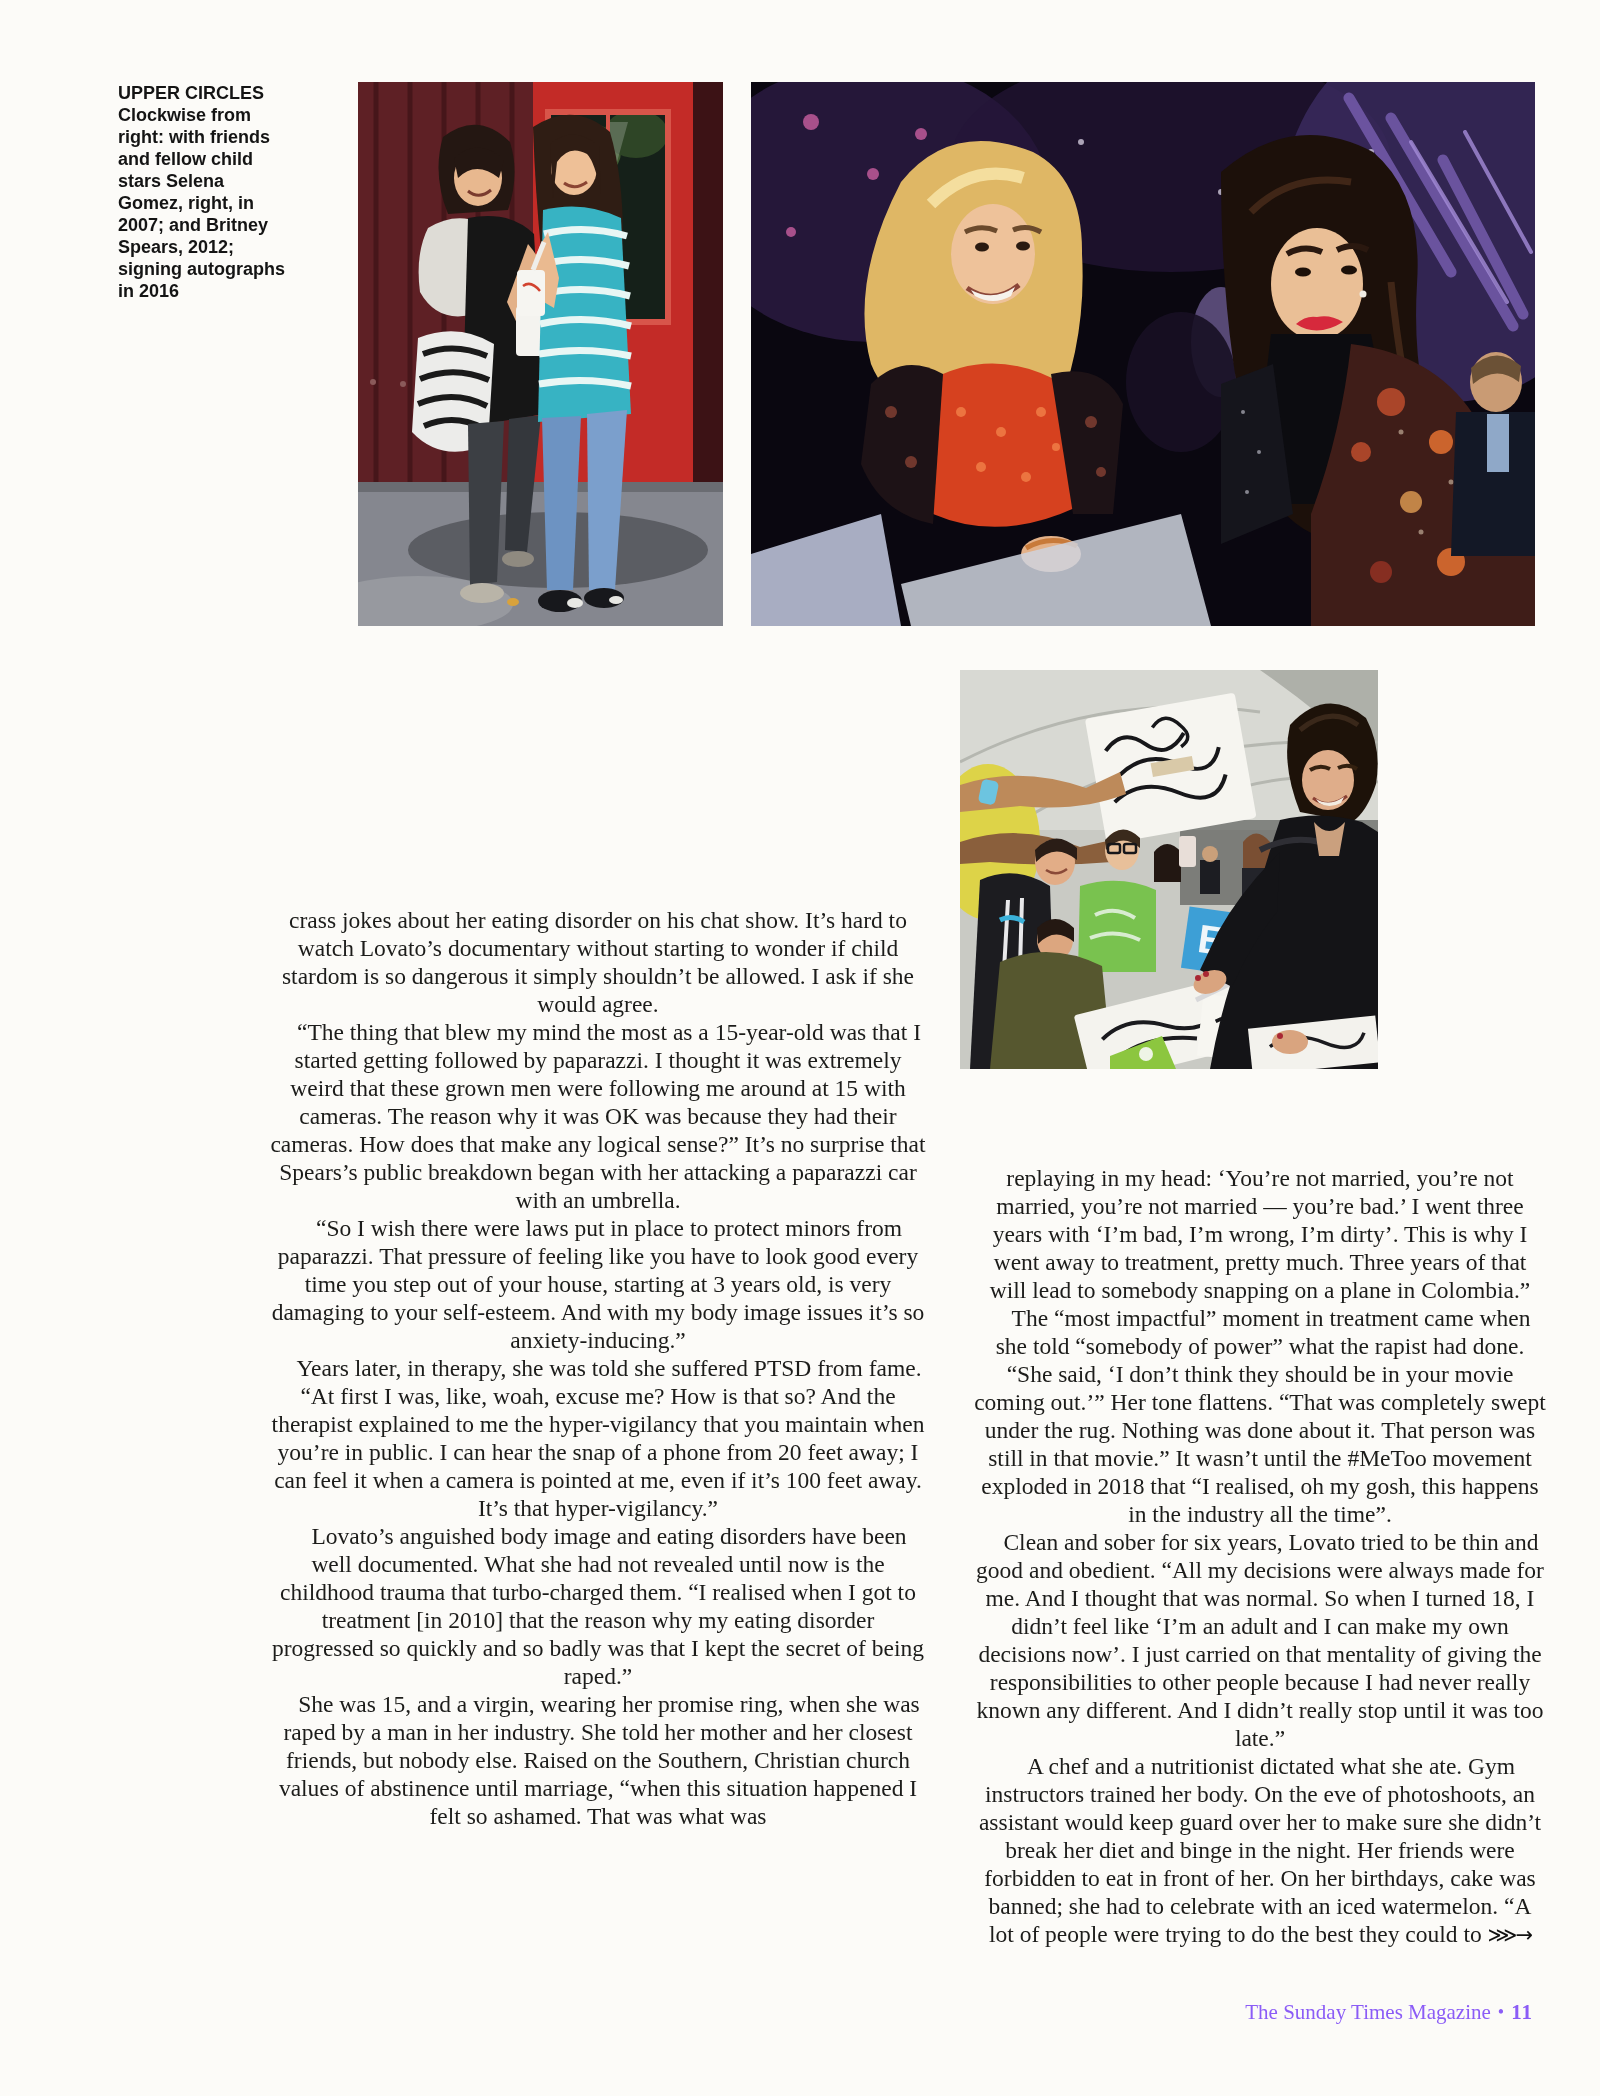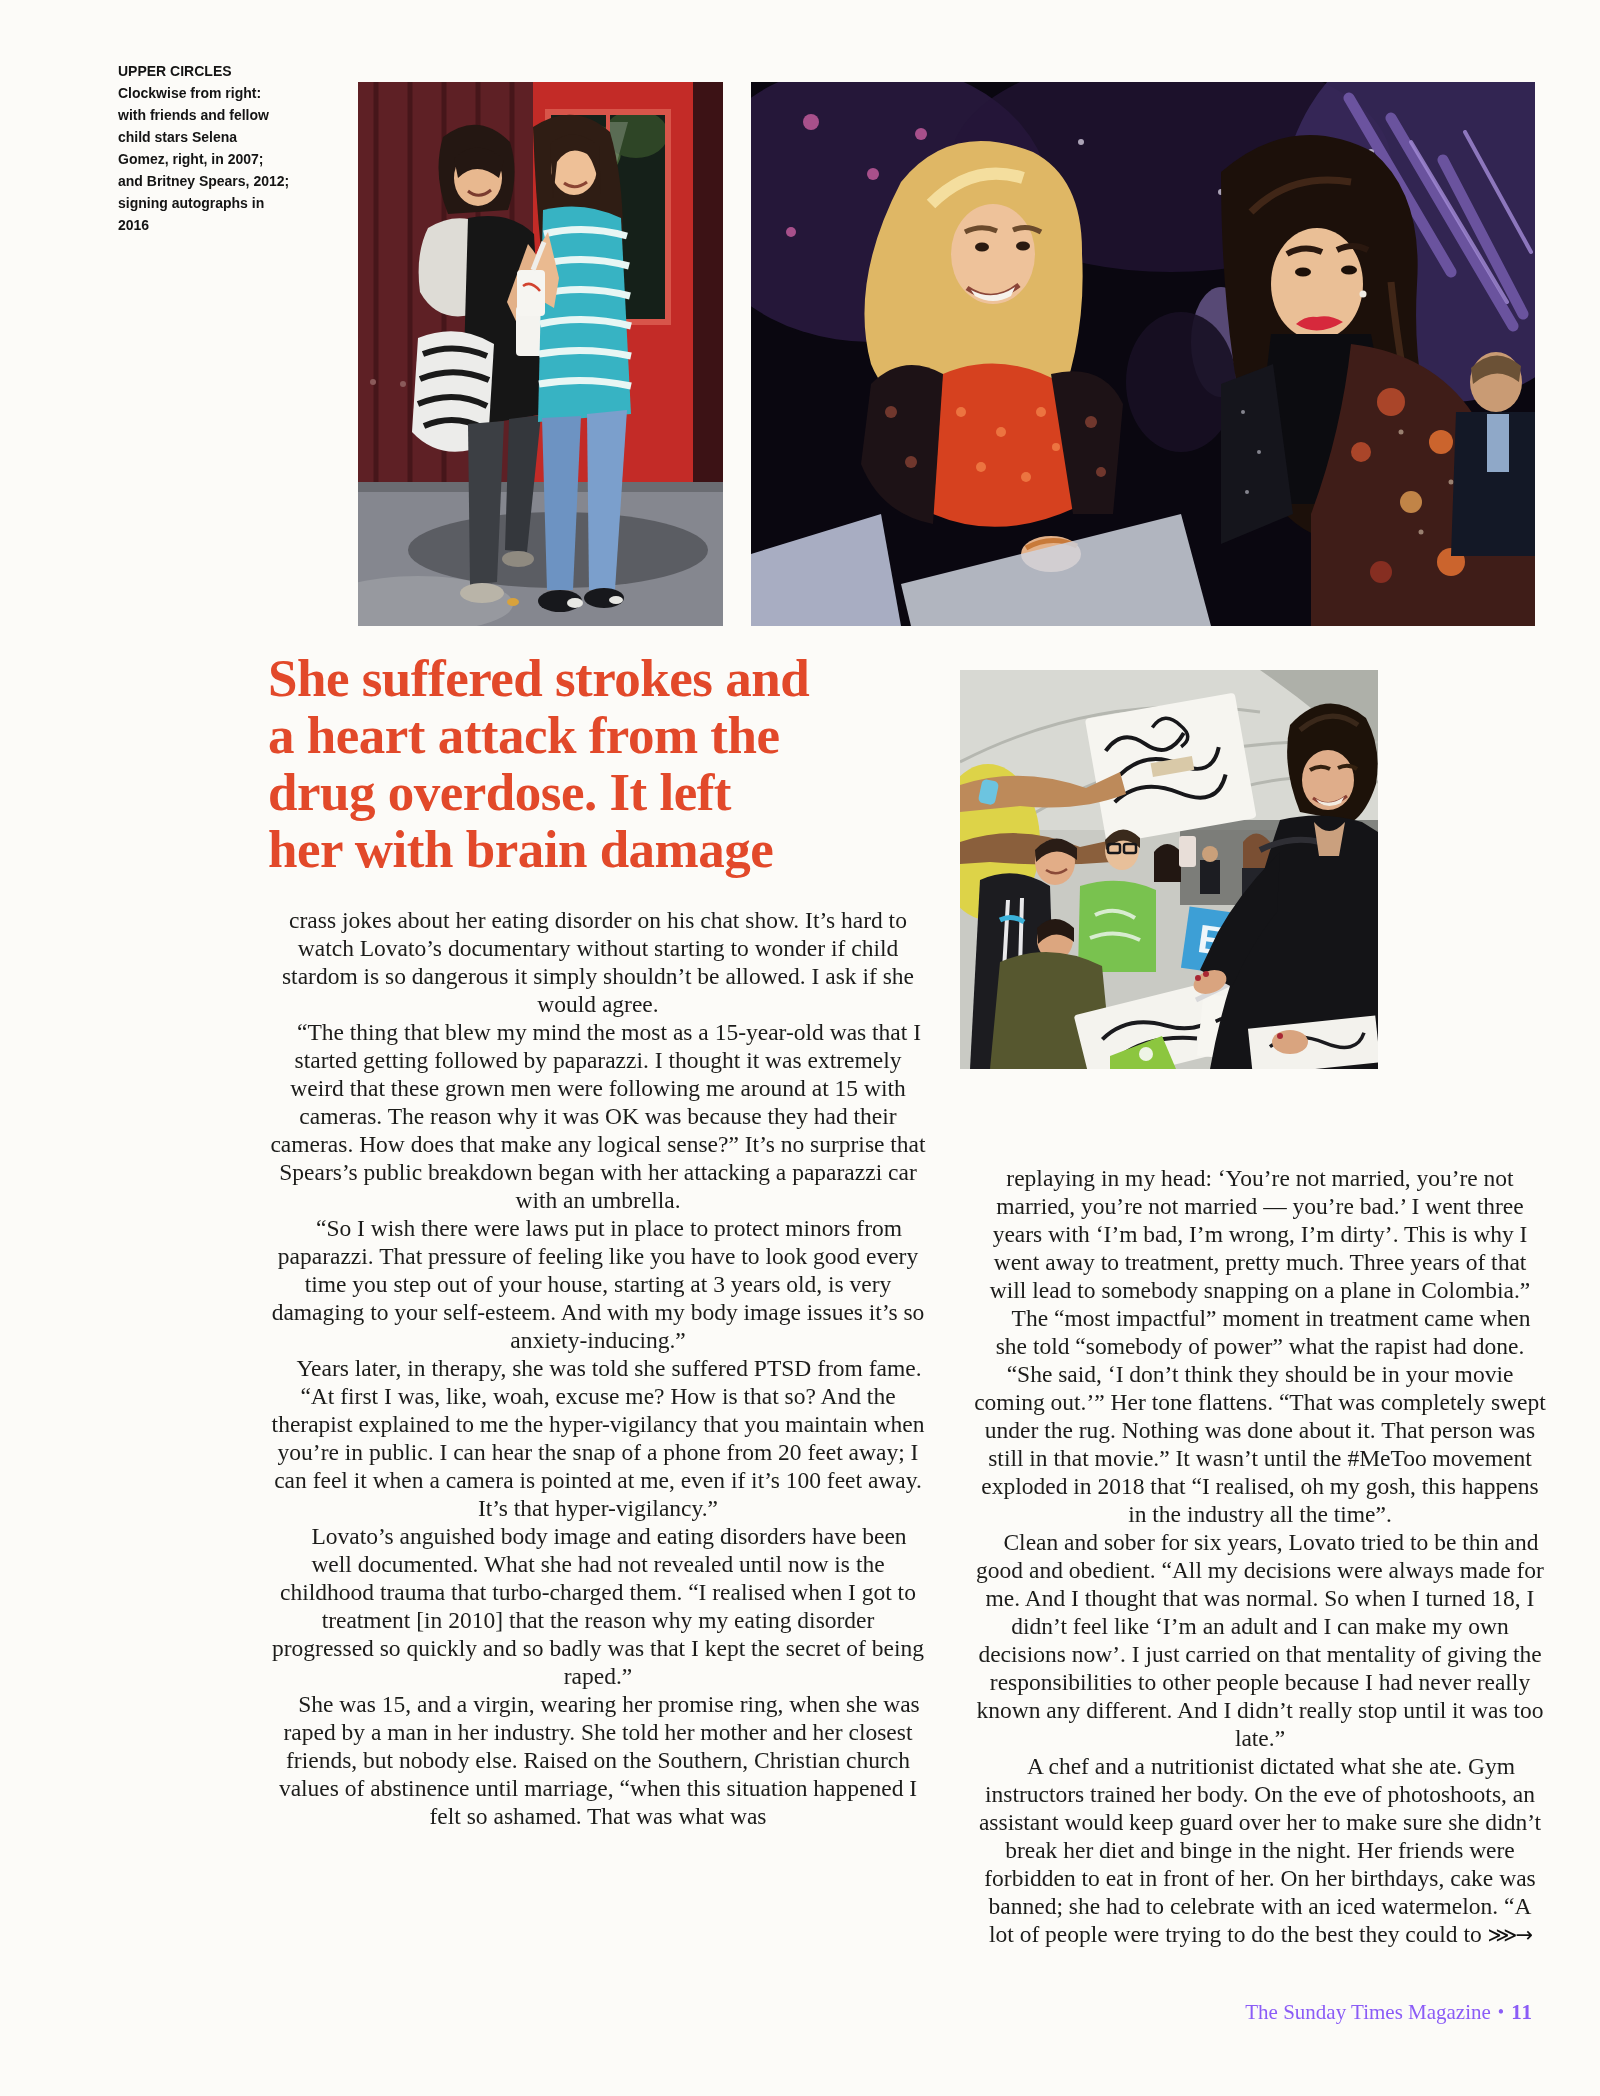--- a/index.html
+++ b/index.html
@@ -2,23 +2,23 @@
 <html><head>
 <meta charset="utf-8">
 <style>
   html,body{margin:0;padding:0;background:#d9d9d9;}
   .page{
     position:relative;width:1600px;height:2096px;margin:0 auto;
     background:#fcfbf8;overflow:hidden;
     font-family:"Liberation Serif",serif;color:#1d1d1b;
   }
   .caption{
-    position:absolute;left:118px;top:60px;width:172px;
+    position:absolute;left:118px;top:82px;width:172px;
     font-family:"Liberation Sans",sans-serif;font-weight:700;
-    font-size:14px;line-height:22px;color:#141414;
+    font-size:18px;line-height:22px;color:#141414;
   }
   .caption-title{display:block;}
   .photo{position:absolute;margin:0;padding:0;overflow:hidden;background:#ccc;}
   .photo svg{display:block;width:100%;height:100%;}
   .photo1{left:358px;top:82px;width:365px;height:544px;}
   .photo2{left:751px;top:82px;width:784px;height:544px;}
   .photo3{left:960px;top:670px;width:418px;height:399px;}
   .pullquote{
     position:absolute;left:268px;top:650px;width:690px;margin:0;
     font-family:"Liberation Serif",serif;font-weight:700;
@@ -230,26 +230,20 @@
         <ellipse cx="745" cy="300" rx="26" ry="30" fill="#c99b74"></ellipse>
         <path d="M720 286 Q745 262 770 284 L768 300 Q745 282 722 302Z" fill="#6b5136"></path>
         <path d="M705 330 L784 330 L784 474 L700 474Z" fill="#131826"></path>
         <rect x="736" y="332" width="22" height="58" fill="#8fa8c8"></rect>
       </g>
       <path d="M150 502 L430 432 L460 544 L160 544Z" fill="#cfd4de" opacity="0.85"></path>
       <path d="M0 472 L130 432 L150 544 L0 544Z" fill="#b9c0d6" opacity="0.9"></path>
     </svg>
   </figure>
 
-  <h1 class="pullquote">
-    <div>She suffered strokes and</div>
-    <div>a heart attack from the</div>
-    <div>drug overdose. It left</div>
-    <div>her with brain damage</div>
-  </h1>
 
   <figure class="photo photo3">
     <svg viewBox="0 0 418 399" preserveAspectRatio="none" role="img" aria-label="Signing autographs in 2016">
       <rect width="418" height="399" fill="#c9cac4"></rect>
       <g>
         <rect width="418" height="160" fill="#d8d9d3"></rect>
         <path d="M300 0 L418 0 L418 95 Q360 42 300 0Z" fill="#aeb0a9"></path>
         <g stroke="#b5b7b0" stroke-width="3" fill="none">
           <path d="M0 92 Q140 20 300 42"></path>
             <path d="M60 152 Q200 62 418 72"></path>

